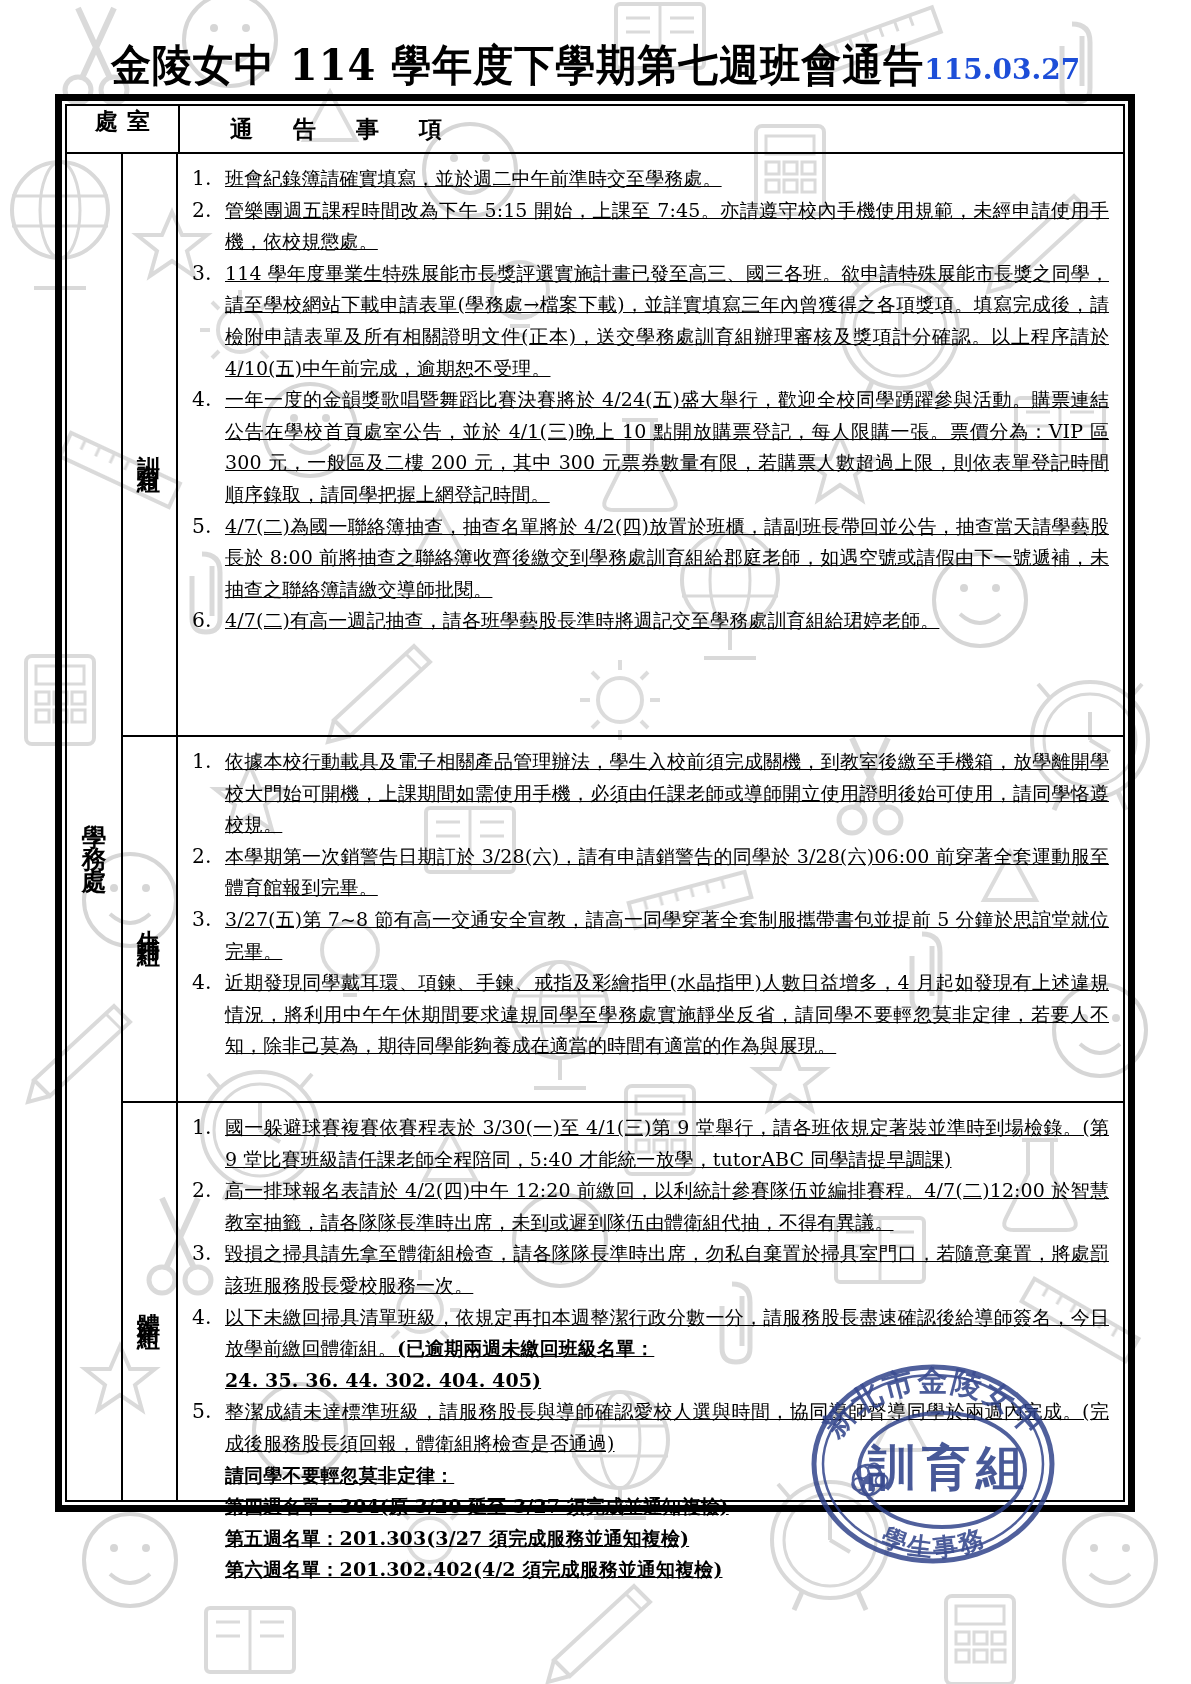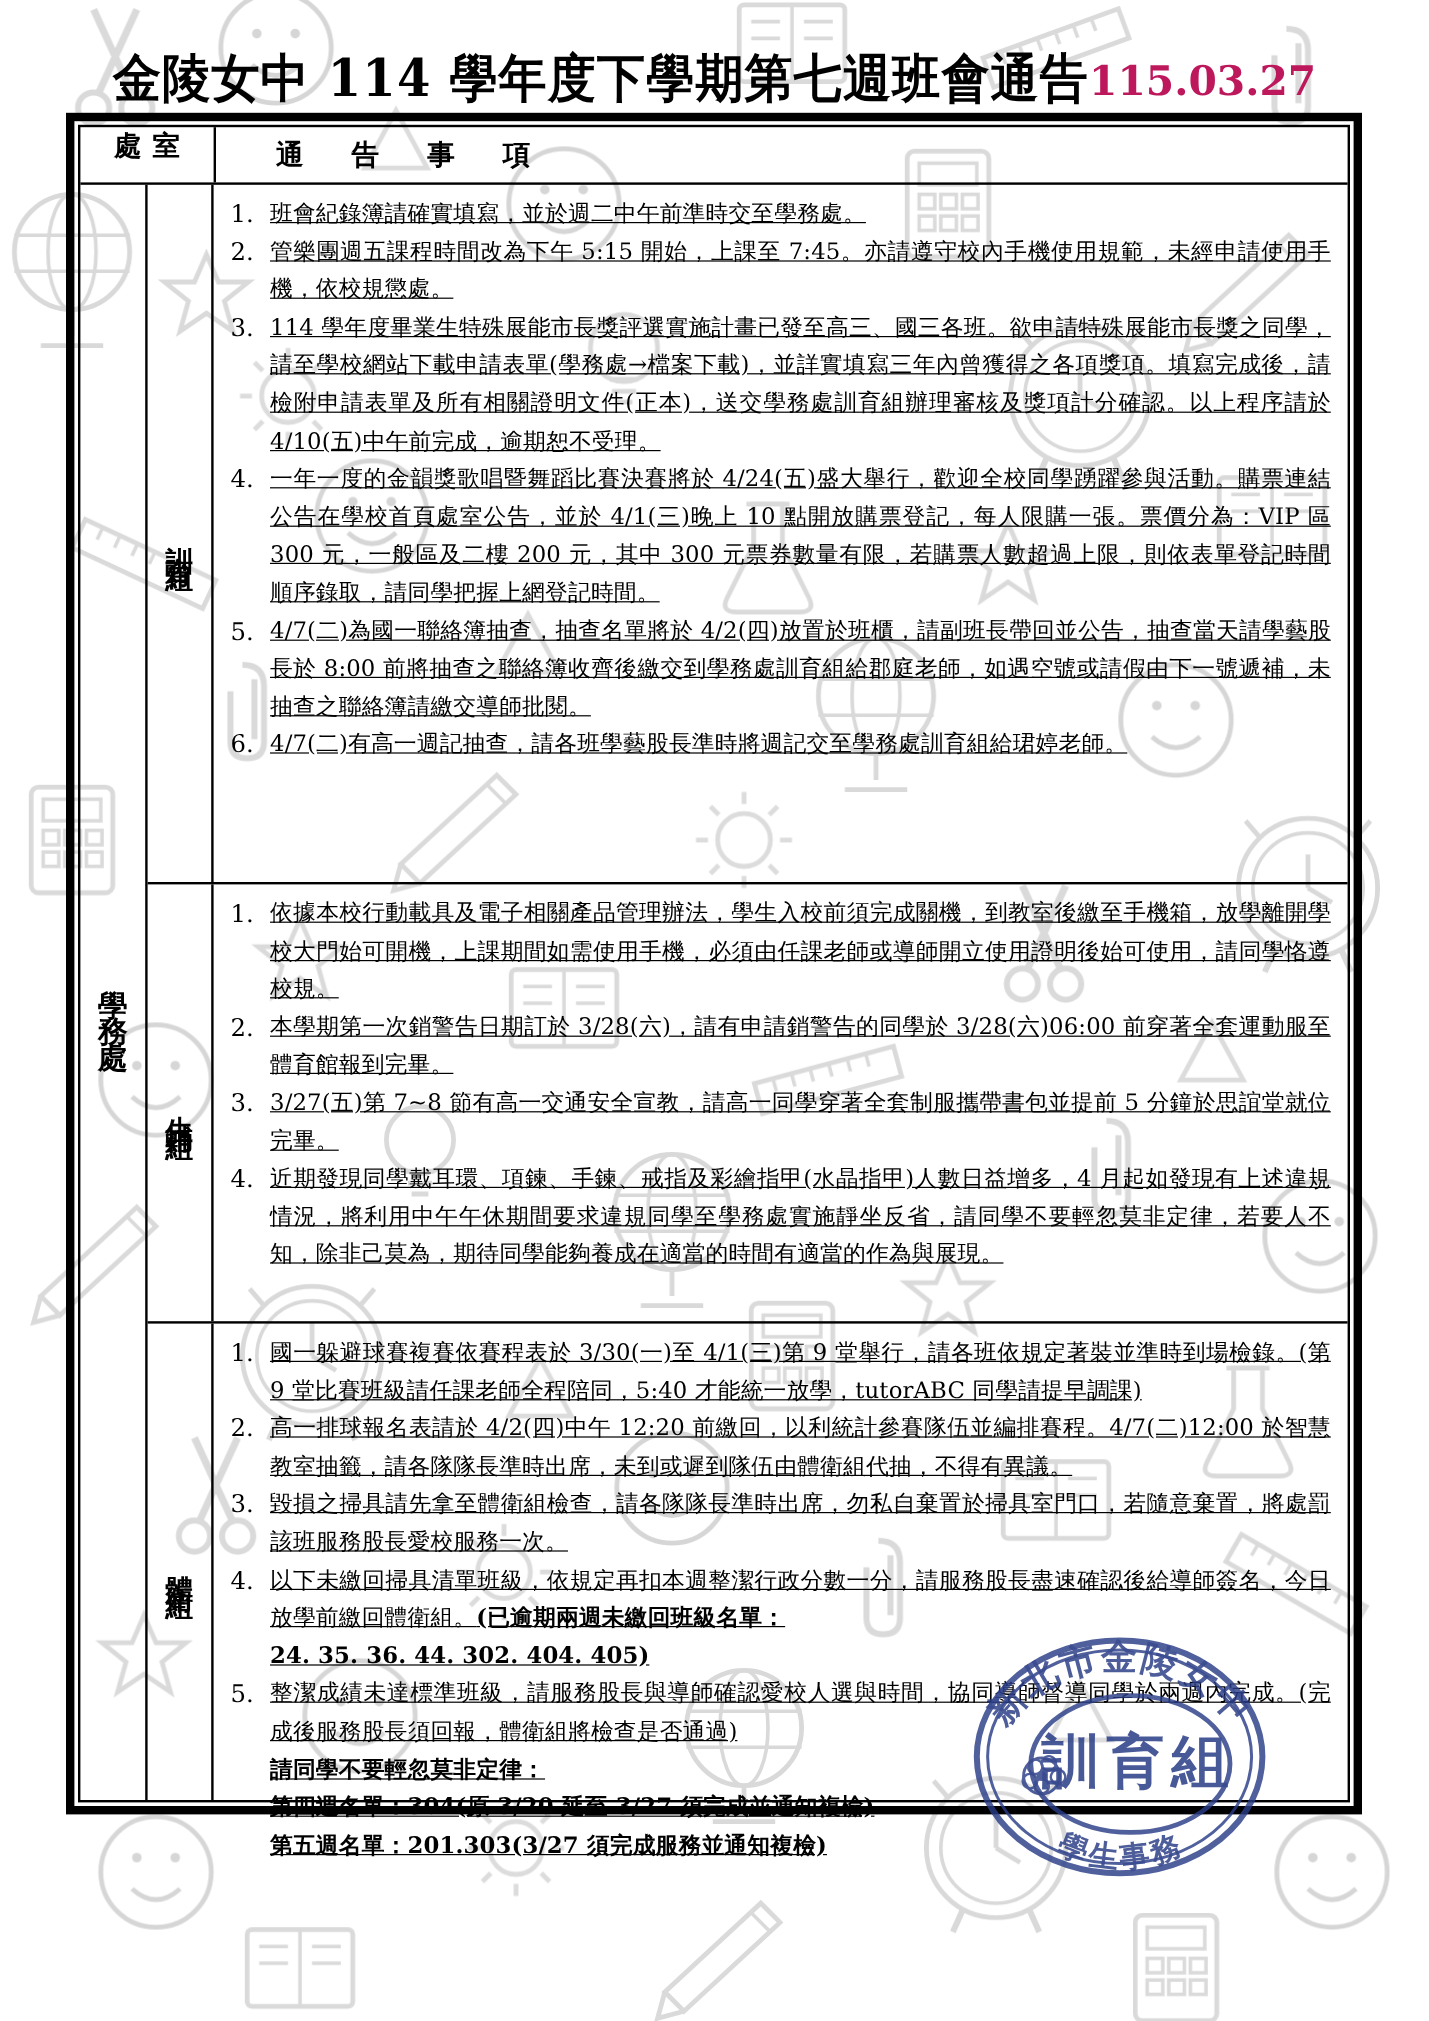--- a/index.html
+++ b/index.html
@@ -41,24 +41,24 @@
     font-family: "DejaVu Serif", "Liberation Serif", serif;
     font-size: 40px;
     font-weight: bold;
     letter-spacing: 1px;
     color: #000;
     white-space: nowrap;
     transform: scaleY(1.08);
   }
   .doc-date {
     font-family: "DejaVu Serif", "Liberation Serif", serif;
-    font-size: 34px;
+    font-size: 28px;
     font-weight: bold;
     letter-spacing: 0px;
-    color: #be185d;
+    color: #1d4ed8;
     white-space: nowrap;
   }
 
   
   .table-outer {
     position: absolute;
     left: 55px; top: 94px;
     width: 1080px; height: 1418px;
     border: 7px solid #000;
     background: transparent;
@@ -405,20 +405,21 @@
                 <li>毀損之掃具請先拿至體衛組檢查，請各隊隊長準時出席，勿私自棄置於掃具室門口，若隨意棄置，將處罰該班服務股長愛校服務一次。</li>
                 <li>
                   <span>以下未繳回掃具清單班級，依規定再扣本週整潔行政分數一分，請服務股長盡速確認後給導師簽名，今日放學前繳回體衛組。</span><span class="bold">(已逾期兩週未繳回班級名單：</span>
                   <span class="blk">24. 35. 36. 44. 302. 404. 405)</span>
                 </li>
                 <li>
                   <span>整潔成績未達標準班級，請服務股長與導師確認愛校人選與時間，協同導師督導同學於兩週內完成。(完成後服務股長須回報，體衛組將檢查是否通過)</span>
                   <span class="blk">請同學不要輕忽莫非定律：</span>
                   <span class="blk">第四週名單：304(原 3/20 延至 3/27 須完成並通知複檢)</span>
                   <span class="blk">第五週名單：201.303(3/27 須完成服務並通知複檢)</span>
+                  <span class="blk">第六週名單：201.302.402(4/2 須完成服務並通知複檢)</span>
                 </li>
               </ol>
             </div>
           </div>
 
         </div>
       </div>
 
     </div>
   </div>

